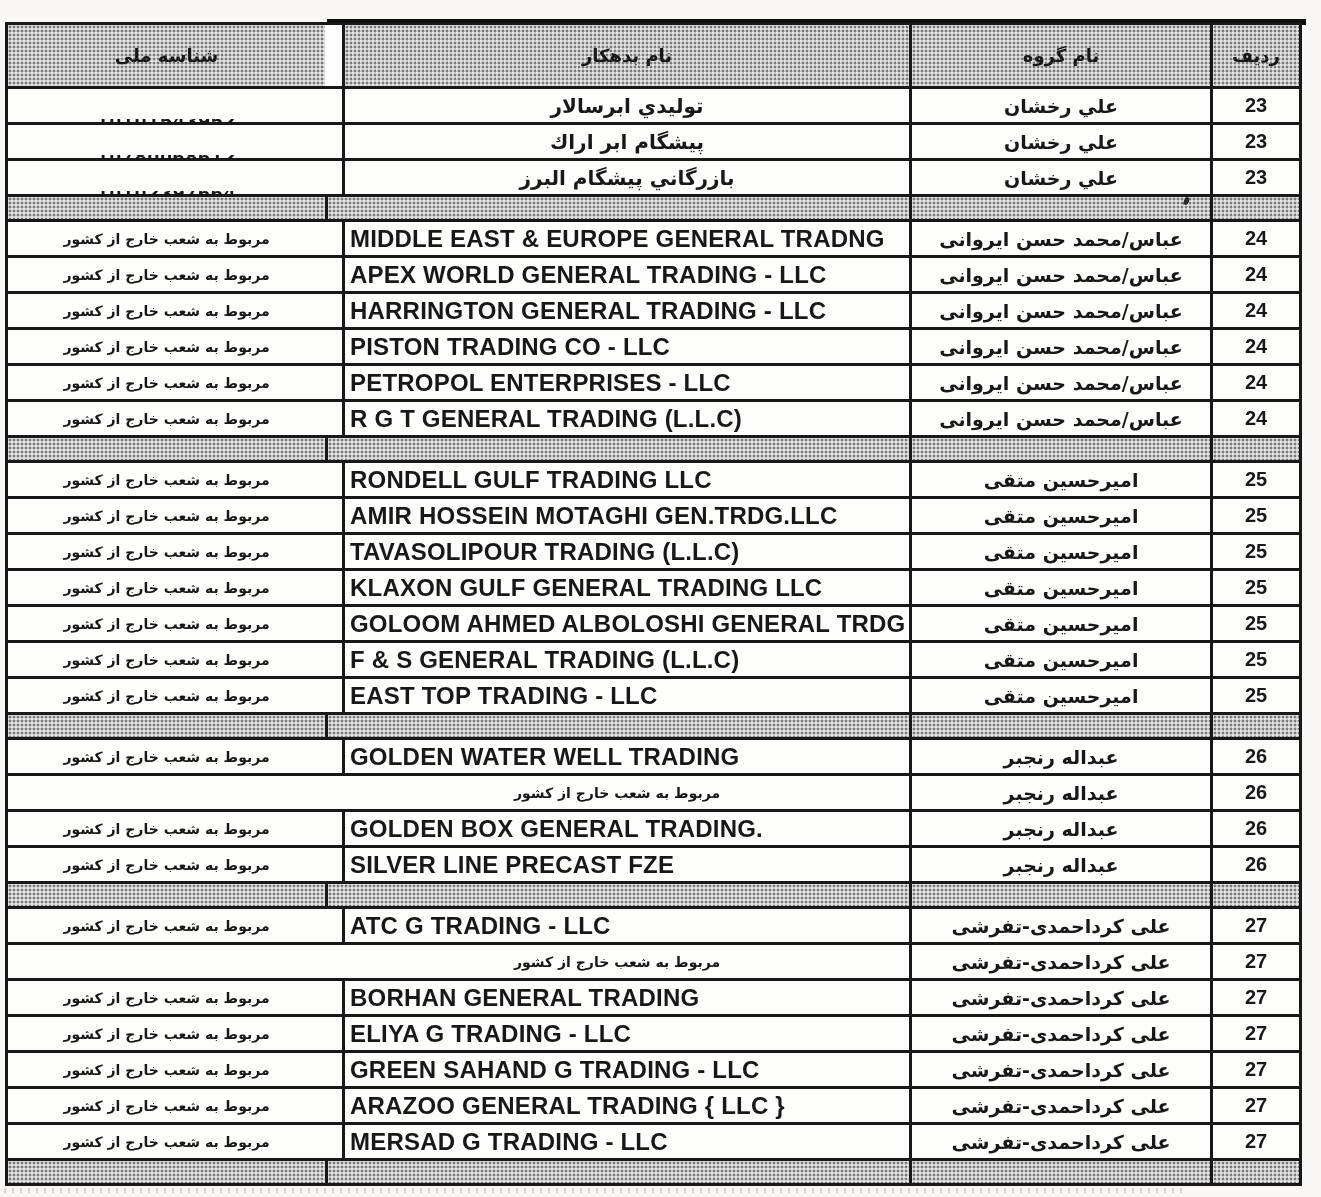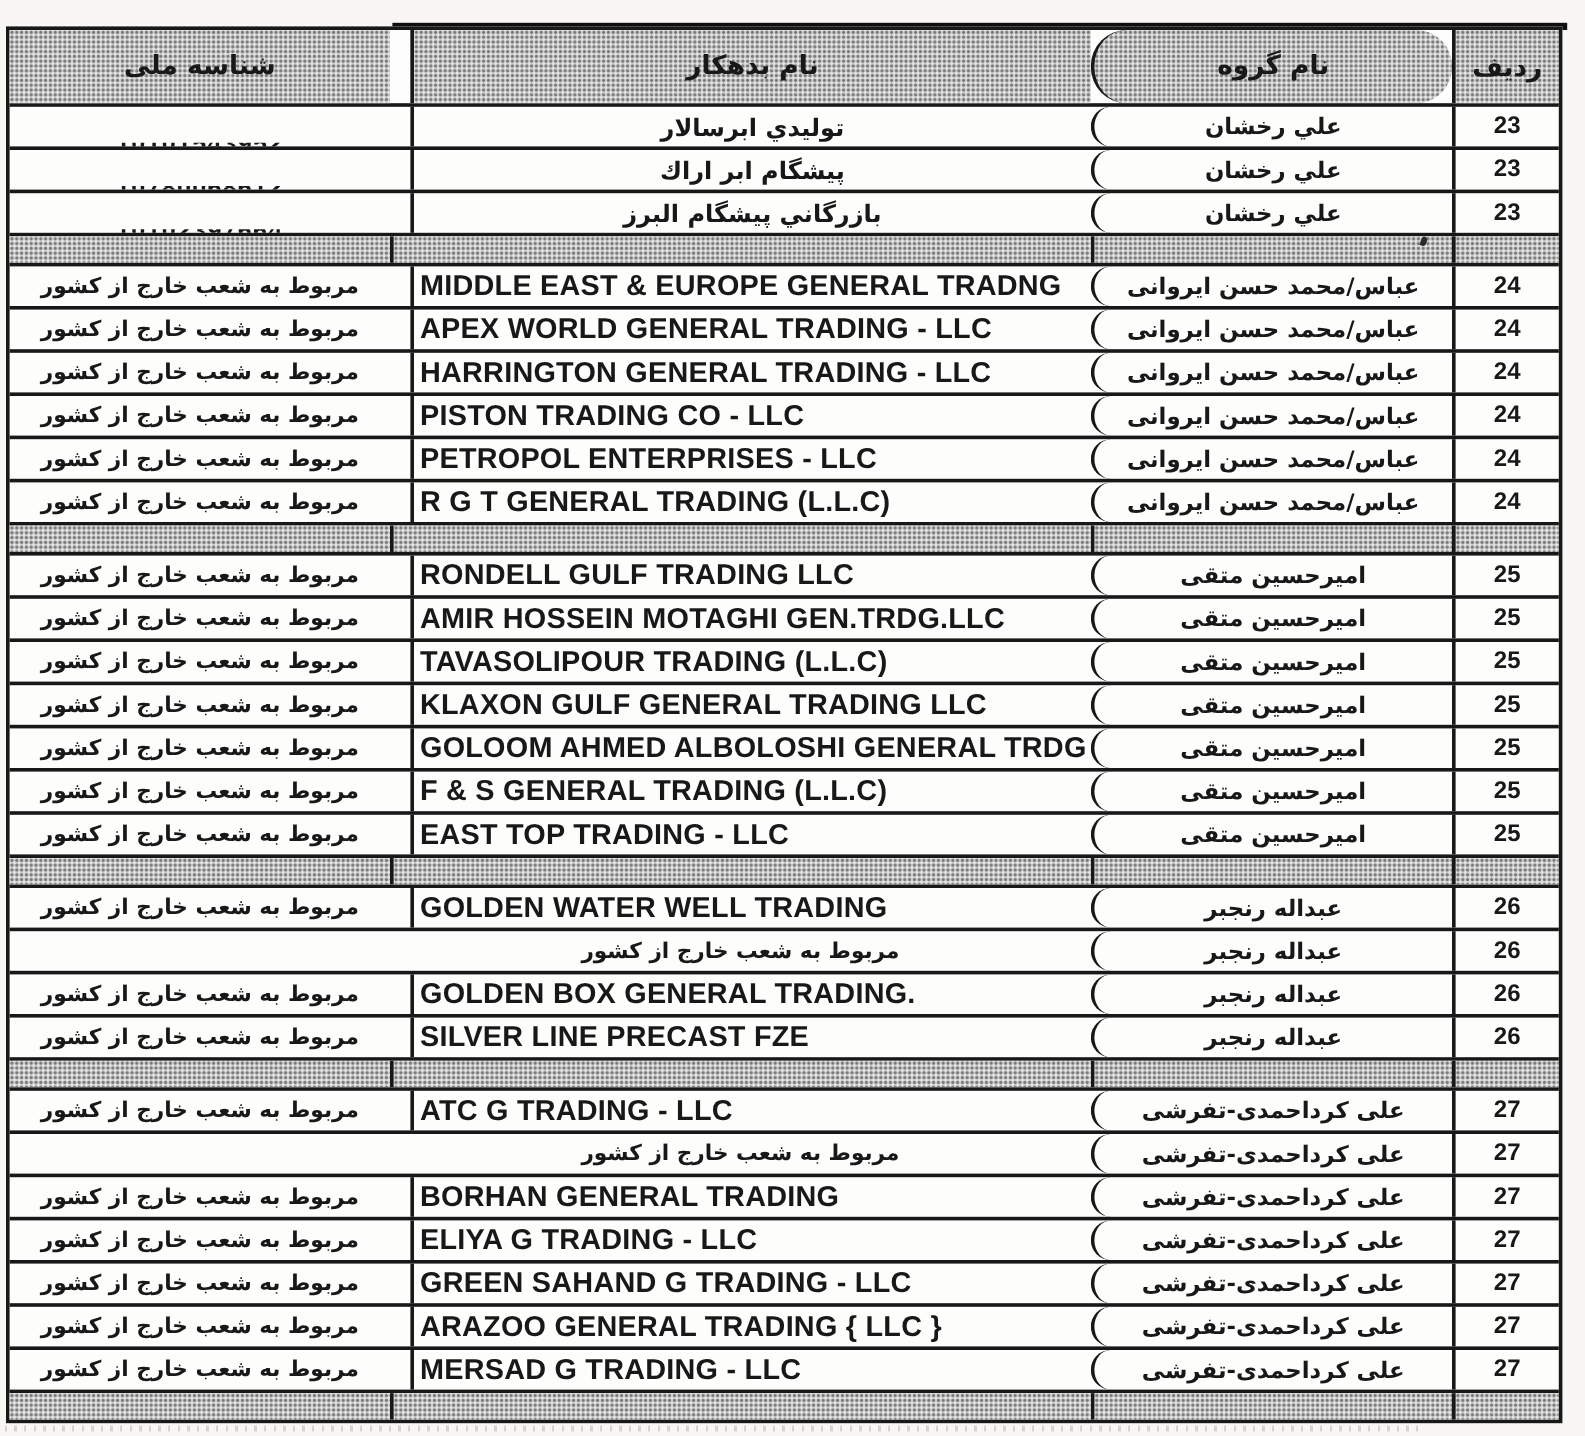--- a/index.html
+++ b/index.html
@@ -29,31 +29,31 @@
   .tr .td:last-child{border-left:none;}
   
   .g{
     background-color:#c6c6c6;
     background-image:
       radial-gradient(circle, rgba(45,45,45,.50) 1px, transparent 1.5px),
       radial-gradient(circle, rgba(255,255,255,.55) 1px, transparent 1.5px);
     background-size:4px 4px,4px 4px;
     background-position:0 0,2px 2px;
   }
-  .h .td{font-size:22px;letter-spacing:.2px;}
+  .h .td{font-size:18px;letter-spacing:.2px;}
   .radif{font-size:20px;font-family:"Liberation Sans","DejaVu Sans",sans-serif;}
-  .group{font-size:19px;border-radius:30px;}
+  .group{font-size:19px;}
   .debtor{font-size:20px;margin-left:17px;}
   .lt{
     direction:ltr;justify-content:flex-start;padding:0 5px;
     font-family:Liberation Sans, sans-serif;
     font-size:24px;letter-spacing:.2px;
   }
   .num{font-family:"Liberation Sans","DejaVu Sans",sans-serif;font-size:21px;letter-spacing:1px;margin-top:30px;}
-  .fa-id{font-size:18px;}
+  .fa-id{font-size:14px;}
   
   .top-bar{position:absolute;left:327px;top:19px;width:979px;height:6px;background:#0f0f0f;}
   .speck{position:absolute;left:1184px;top:197px;width:5px;height:8px;background:#2a2a2a;border-radius:60% 60% 60% 10%;transform:rotate(18deg);}
   .bottom-noise{
     position:absolute;left:4px;top:1188px;width:1180px;height:5px;opacity:.45;
     background:repeating-linear-gradient(90deg, rgba(110,110,110,.55) 0 2px, transparent 2px 8px);
   }
 </style>
 </head>
 <body>

